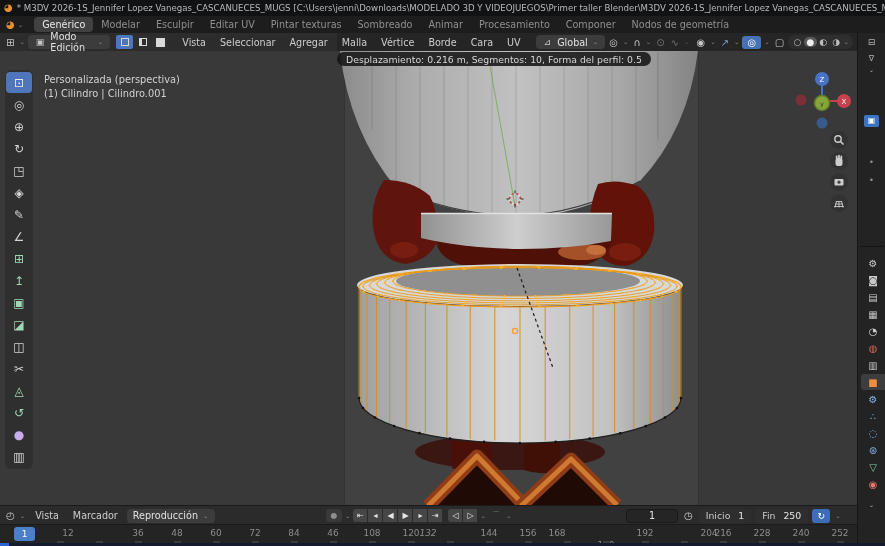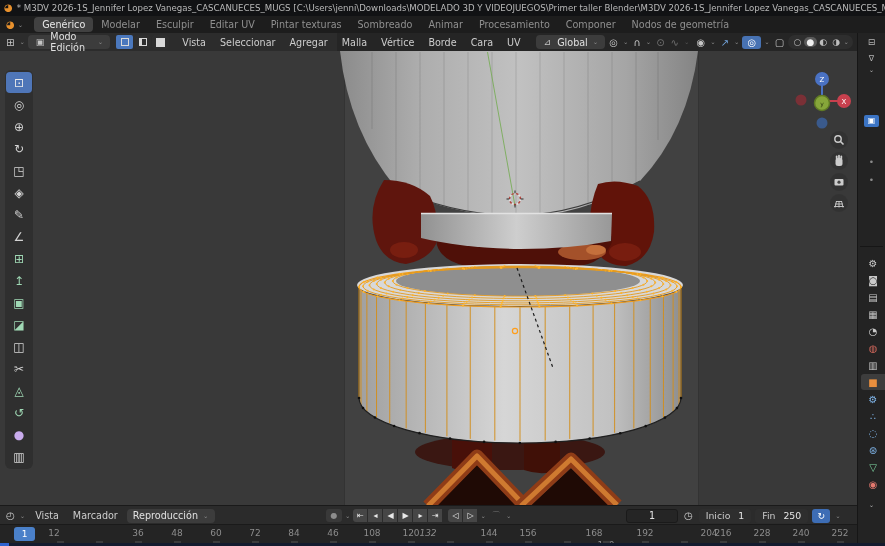--- a/index.html
+++ b/index.html
@@ -492,20 +492,25 @@
           <g>
             <circle cx="515" cy="199" r="5.5" fill="none" stroke="#e0e0e0" stroke-width="1.5" stroke-dasharray="2.4,2.4"></circle>
             <circle cx="515" cy="199" r="5.5" fill="none" stroke="#b5473f" stroke-width="1.5" stroke-dasharray="2.4,2.4" stroke-dashoffset="2.4"></circle>
             <line x1="515" y1="190.5" x2="515" y2="193.5" stroke="#2a2a2a" stroke-width="1"></line>
             <line x1="515" y1="204.5" x2="515" y2="207.5" stroke="#2a2a2a" stroke-width="1"></line>
             <line x1="506.5" y1="199" x2="509.5" y2="199" stroke="#2a2a2a" stroke-width="1"></line>
             <line x1="520.5" y1="199" x2="523.5" y2="199" stroke="#2a2a2a" stroke-width="1"></line>
           </g>
         </svg>
 
+        <div class="op-status">Desplazamiento: 0.216 m, Segmentos: 10, Forma del perfil: 0.5</div>
+        <div class="vp-info">
+          <div>Personalizada (perspectiva)</div>
+          <div>(1) Cilindro | Cilindro.001</div>
+        </div>
 
         <div class="toolbar" id="toolbar">
             <div class="tool active">
               <span style="color: rgb(234, 234, 234);">⊡</span>
             </div>
             <div class="tool">
               <span style="color: rgb(212, 212, 212);">◎</span>
             </div>
             <div class="tool">
               <span style="color: rgb(212, 212, 212);">⊕</span>
@@ -637,21 +642,21 @@
             <span>Fin</span>
             <b>250</b>
           </span>
           <span class="sync-pill">↻</span>
           <span class="chev">⌄</span>
         </span>
       </div>
 
       <div class="tl-ruler" id="tl-ruler">
         <span class="playhead">1</span>
-      <span class="rlabel" style="left: 54px;">12</span>
+      <span class="rlabel" style="left: 68px;">12</span>
           <span class="rtick" style="left: 60px;"></span>
           <span class="rlabel" style="left: 116px; margin-top: 29px;">24</span>
           <span class="rtick" style="left: 99px;"></span>
           <span class="rlabel" style="left: 138px;">36</span>
           <span class="rtick" style="left: 138px;"></span>
           <span class="rlabel" style="left: 177px;">48</span>
           <span class="rtick" style="left: 177px;"></span>
           <span class="rlabel" style="left: 216px;">60</span>
           <span class="rtick" style="left: 216px;"></span>
           <span class="rlabel" style="left: 255px;">72</span>
@@ -663,21 +668,21 @@
           <span class="rlabel" style="left: 372px;">108</span>
           <span class="rtick" style="left: 372px;"></span>
           <span class="rlabel" style="left: 411px;">120</span>
           <span class="rtick" style="left: 411px;"></span>
           <span class="rlabel" style="left: 428px; font-style: italic;">132</span>
           <span class="rtick" style="left: 450px;"></span>
           <span class="rlabel" style="left: 489px;">144</span>
           <span class="rtick" style="left: 489px;"></span>
           <span class="rlabel" style="left: 528px;">156</span>
           <span class="rtick" style="left: 528px;"></span>
-          <span class="rlabel" style="left: 594px;">168</span>
+          <span class="rlabel" style="left: 557px;">168</span>
           <span class="rtick" style="left: 567px;"></span>
           <span class="rlabel" style="left: 606px; margin-top: 12px;">180</span>
           <span class="rtick" style="left: 606px;"></span>
           <span class="rlabel" style="left: 645px;">192</span>
           <span class="rtick" style="left: 645px;"></span>
           <span class="rlabel" style="left: 684px; margin-left: 12px;">204</span>
           <span class="rtick" style="left: 684px;"></span>
           <span class="rlabel" style="left: 723px;">216</span>
           <span class="rtick" style="left: 723px;"></span>
           <span class="rlabel" style="left: 762px;">228</span>

